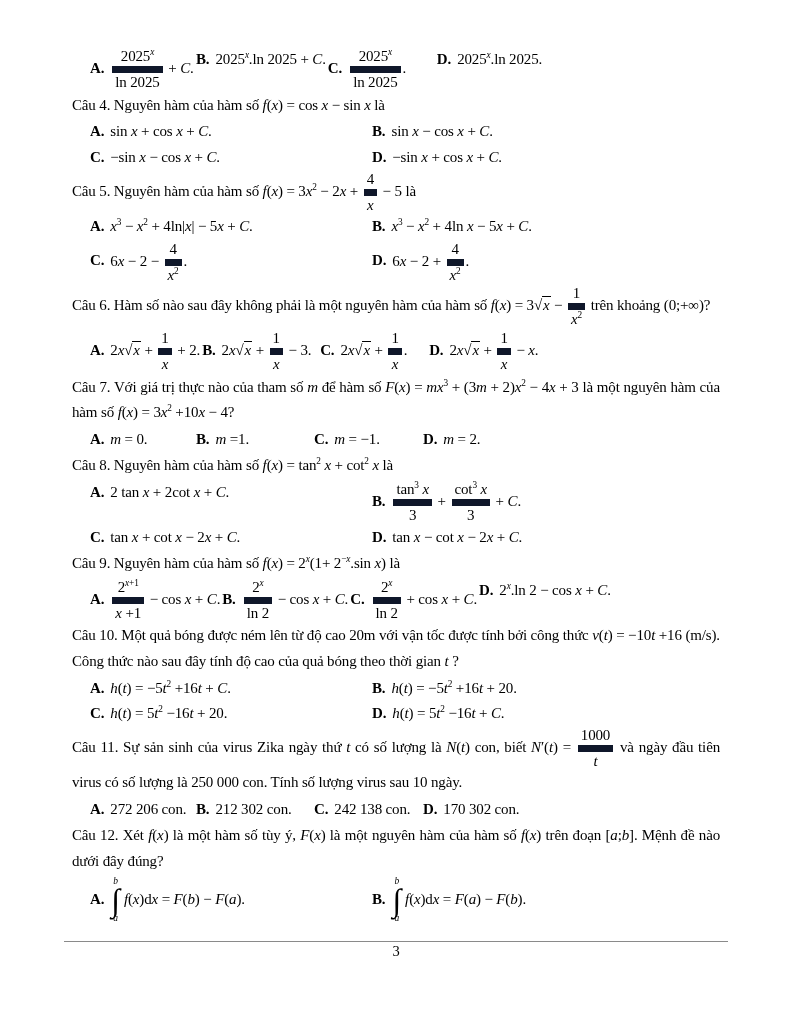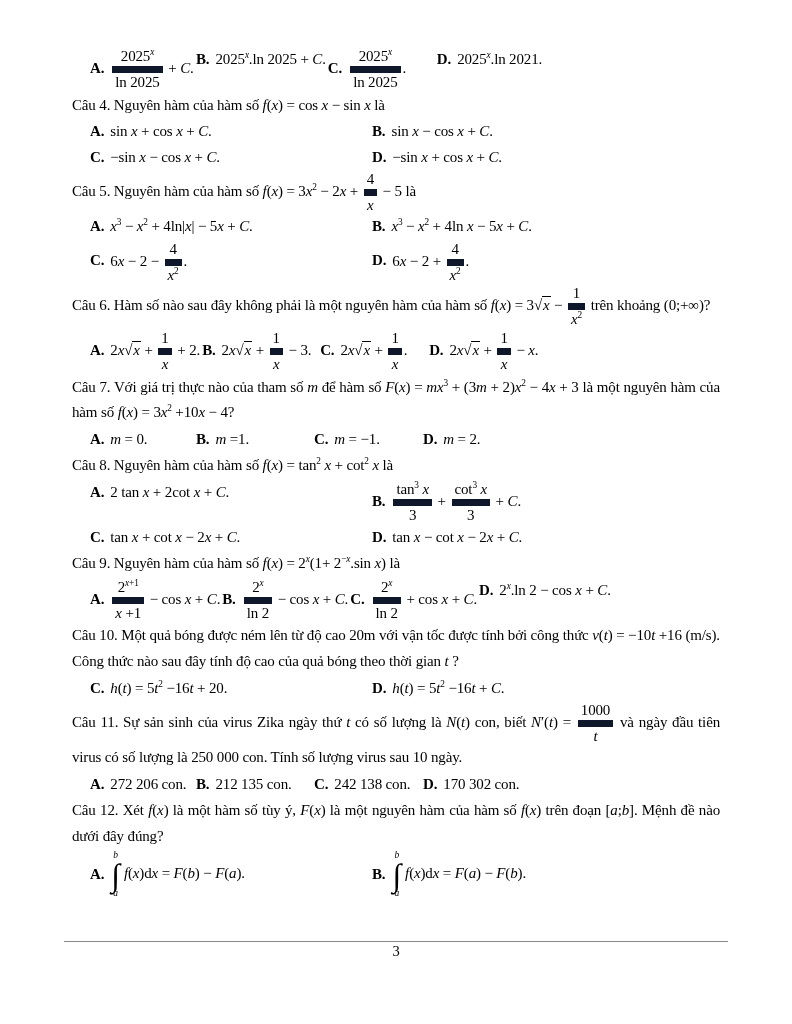--- a/index.html
+++ b/index.html
@@ -61,21 +61,21 @@
 <body>
 
 <div class="page">
   <div class="content">
     <div>
         <div class="question">
           <div class="opts four">
             <div class="opt"><span class="olabel">A.</span><span class="frac"><span class="num"><span class="mo">2025</span><sup><span class="mi">x</span></sup></span><span class="den"><span class="mo">ln</span><span class="mo"> 2025</span></span></span><span class="math"><span class="mo"> + </span><span class="mi">C</span><span class="mo">.</span></span></div>
             <div class="opt"><span class="olabel">B.</span><span class="math"><span class="mo">2025</span><sup><span class="mi">x</span></sup><span class="mo">.</span><span class="mo">ln</span><span class="mo"> 2025 + </span><span class="mi">C</span><span class="mo">.</span></span></div>
             <div class="opt"><span class="olabel">C.</span><span class="frac"><span class="num"><span class="mo">2025</span><sup><span class="mi">x</span></sup></span><span class="den"><span class="mo">ln</span><span class="mo"> 2025</span></span></span><span class="math"><span class="mo">.</span></span></div>
-            <div class="opt"><span class="olabel">D.</span><span class="math"><span class="mo">2025</span><sup><span class="mi">x</span></sup><span class="mo">.</span><span class="mo">ln</span><span class="mo"> 2021.</span></span></div>
+            <div class="opt"><span class="olabel">D.</span><span class="math"><span class="mo">2025</span><sup><span class="mi">x</span></sup><span class="mo">.</span><span class="mo">ln</span><span class="mo"> 2025.</span></span></div>
           </div>
         </div>
         <div class="question">
           <div class="stem"><span class="qlabel">Câu 4.</span><span> Nguyên hàm của hàm số </span><span class="math"><span class="mi">f</span><span class="mo">(</span><span class="mi">x</span><span class="mo">) = </span><span class="mo">cos</span><span class="mo"> </span><span class="mi">x</span><span class="mo"> − </span><span class="mo">sin</span><span class="mo"> </span><span class="mi">x</span></span><span> là</span></div>
           <div class="opts two">
             <div class="opt"><span class="olabel">A.</span><span class="math"><span class="mo">sin</span><span class="mo"> </span><span class="mi">x</span><span class="mo"> + </span><span class="mo">cos</span><span class="mo"> </span><span class="mi">x</span><span class="mo"> + </span><span class="mi">C</span><span class="mo">.</span></span></div>
             <div class="opt"><span class="olabel">B.</span><span class="math"><span class="mo">sin</span><span class="mo"> </span><span class="mi">x</span><span class="mo"> − </span><span class="mo">cos</span><span class="mo"> </span><span class="mi">x</span><span class="mo"> + </span><span class="mi">C</span><span class="mo">.</span></span></div>
             <div class="opt"><span class="olabel">C.</span><span class="math"><span class="mo">−</span><span class="mo">sin</span><span class="mo"> </span><span class="mi">x</span><span class="mo"> − </span><span class="mo">cos</span><span class="mo"> </span><span class="mi">x</span><span class="mo"> + </span><span class="mi">C</span><span class="mo">.</span></span></div>
             <div class="opt"><span class="olabel">D.</span><span class="math"><span class="mo">−</span><span class="mo">sin</span><span class="mo"> </span><span class="mi">x</span><span class="mo"> + </span><span class="mo">cos</span><span class="mo"> </span><span class="mi">x</span><span class="mo"> + </span><span class="mi">C</span><span class="mo">.</span></span></div>
           </div>
@@ -121,29 +121,31 @@
           <div class="opts four">
             <div class="opt"><span class="olabel">A.</span><span class="frac"><span class="num"><span class="mo">2</span><sup><span class="mi">x</span><span class="mo">+1</span></sup></span><span class="den"><span class="mi">x</span><span class="mo"> +1</span></span></span><span class="math"><span class="mo"> − </span><span class="mo">cos</span><span class="mo"> </span><span class="mi">x</span><span class="mo"> + </span><span class="mi">C</span><span class="mo">.</span></span></div>
             <div class="opt"><span class="olabel">B.</span><span class="frac"><span class="num"><span class="mo">2</span><sup><span class="mi">x</span></sup></span><span class="den"><span class="mo">ln</span><span class="mo"> 2</span></span></span><span class="math"><span class="mo"> − </span><span class="mo">cos</span><span class="mo"> </span><span class="mi">x</span><span class="mo"> + </span><span class="mi">C</span><span class="mo">.</span></span></div>
             <div class="opt"><span class="olabel">C.</span><span class="frac"><span class="num"><span class="mo">2</span><sup><span class="mi">x</span></sup></span><span class="den"><span class="mo">ln</span><span class="mo"> 2</span></span></span><span class="math"><span class="mo"> + </span><span class="mo">cos</span><span class="mo"> </span><span class="mi">x</span><span class="mo"> + </span><span class="mi">C</span><span class="mo">.</span></span></div>
             <div class="opt"><span class="olabel">D.</span><span class="math"><span class="mo">2</span><sup><span class="mi">x</span></sup><span class="mo">.</span><span class="mo">ln</span><span class="mo"> 2 − </span><span class="mo">cos</span><span class="mo"> </span><span class="mi">x</span><span class="mo"> + </span><span class="mi">C</span><span class="mo">.</span></span></div>
           </div>
         </div>
         <div class="question">
           <div class="stem"><span class="qlabel">Câu 10.</span><span> Một quả bóng được ném lên từ độ cao 20m với vận tốc được tính bởi công thức </span><span class="math"><span class="mi">v</span><span class="mo">(</span><span class="mi">t</span><span class="mo">) = −10</span><span class="mi">t</span><span class="mo"> +16</span></span><span> (m/s). Công thức nào sau đây tính độ cao của quả bóng theo thời gian </span><span class="math"><span class="mi">t</span></span><span> ?</span></div>
           <div class="opts two">
+            <div class="opt"><span class="olabel">A.</span><span class="math"><span class="mi">h</span><span class="mo">(</span><span class="mi">t</span><span class="mo">) = −5</span><span class="mi">t</span><sup><span class="mo">2</span></sup><span class="mo"> +16</span><span class="mi">t</span><span class="mo"> + </span><span class="mi">C</span><span class="mo">.</span></span></div>
+            <div class="opt"><span class="olabel">B.</span><span class="math"><span class="mi">h</span><span class="mo">(</span><span class="mi">t</span><span class="mo">) = −5</span><span class="mi">t</span><sup><span class="mo">2</span></sup><span class="mo"> +16</span><span class="mi">t</span><span class="mo"> + 20.</span></span></div>
             <div class="opt"><span class="olabel">C.</span><span class="math"><span class="mi">h</span><span class="mo">(</span><span class="mi">t</span><span class="mo">) = 5</span><span class="mi">t</span><sup><span class="mo">2</span></sup><span class="mo"> −16</span><span class="mi">t</span><span class="mo"> + 20.</span></span></div>
             <div class="opt"><span class="olabel">D.</span><span class="math"><span class="mi">h</span><span class="mo">(</span><span class="mi">t</span><span class="mo">) = 5</span><span class="mi">t</span><sup><span class="mo">2</span></sup><span class="mo"> −16</span><span class="mi">t</span><span class="mo"> + </span><span class="mi">C</span><span class="mo">.</span></span></div>
           </div>
         </div>
         <div class="question">
           <div class="stem"><span class="qlabel">Câu 11.</span><span> Sự sản sinh của virus Zika ngày thứ </span><span class="math"><span class="mi">t</span></span><span> có số lượng là </span><span class="math"><span class="mi">N</span><span class="mo">(</span><span class="mi">t</span><span class="mo">)</span></span><span> con, biết </span><span class="math"><span class="mi">N</span><span class="mo">′(</span><span class="mi">t</span><span class="mo">) = </span></span><span class="frac"><span class="num"><span class="mo">1000</span></span><span class="den"><span class="mi">t</span></span></span><span> và ngày đầu tiên virus có số lượng là 250 000 con. Tính số lượng virus sau 10 ngày.</span></div>
           <div class="opts four">
             <div class="opt"><span class="olabel">A.</span><span>272 206 con.</span></div>
-            <div class="opt"><span class="olabel">B.</span><span>212 135 con.</span></div>
+            <div class="opt"><span class="olabel">B.</span><span>212 302 con.</span></div>
             <div class="opt"><span class="olabel">C.</span><span>242 138 con.</span></div>
             <div class="opt"><span class="olabel">D.</span><span>170 302 con.</span></div>
           </div>
         </div>
         <div class="question">
           <div class="stem"><span class="qlabel">Câu 12.</span><span> Xét </span><span class="math"><span class="mi">f</span><span class="mo">(</span><span class="mi">x</span><span class="mo">)</span></span><span> là một hàm số tùy ý, </span><span class="math"><span class="mi">F</span><span class="mo">(</span><span class="mi">x</span><span class="mo">)</span></span><span> là một nguyên hàm của hàm số </span><span class="math"><span class="mi">f</span><span class="mo">(</span><span class="mi">x</span><span class="mo">)</span></span><span> trên đoạn </span><span class="math"><span class="mo">[</span><span class="mi">a</span><span class="mo">;</span><span class="mi">b</span><span class="mo">].</span></span><span> Mệnh đề nào dưới đây đúng?</span></div>
           <div class="opts two">
             <div class="opt"><span class="olabel">A.</span><span class="int">
                 <span class="lim">b</span>
                 <span class="sign">∫</span>

